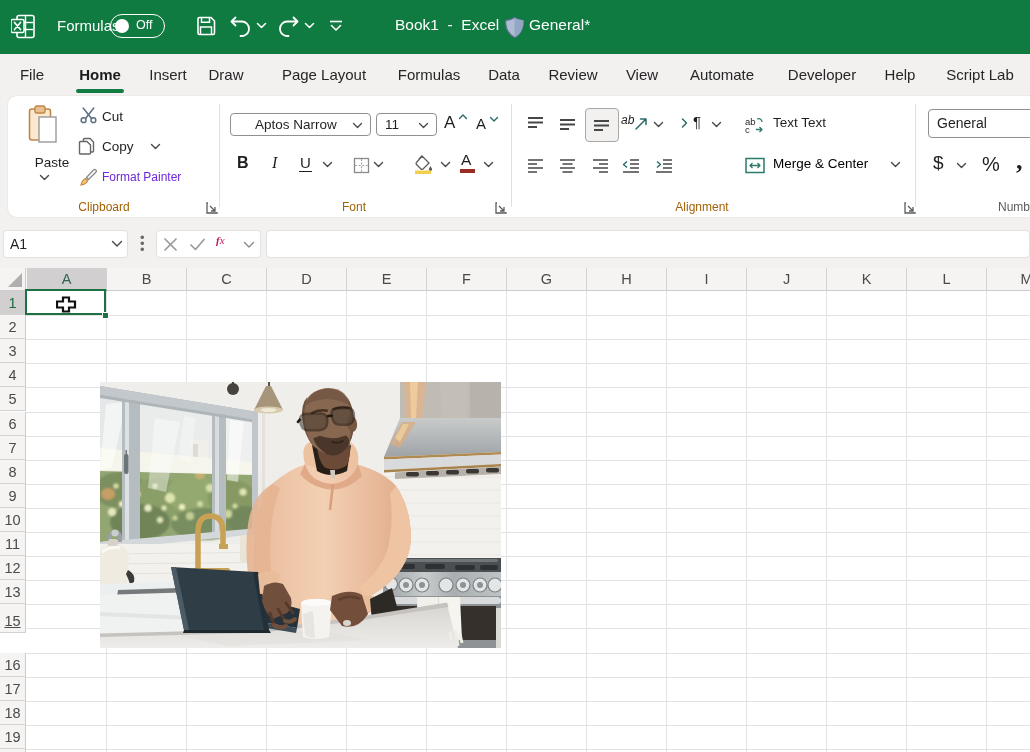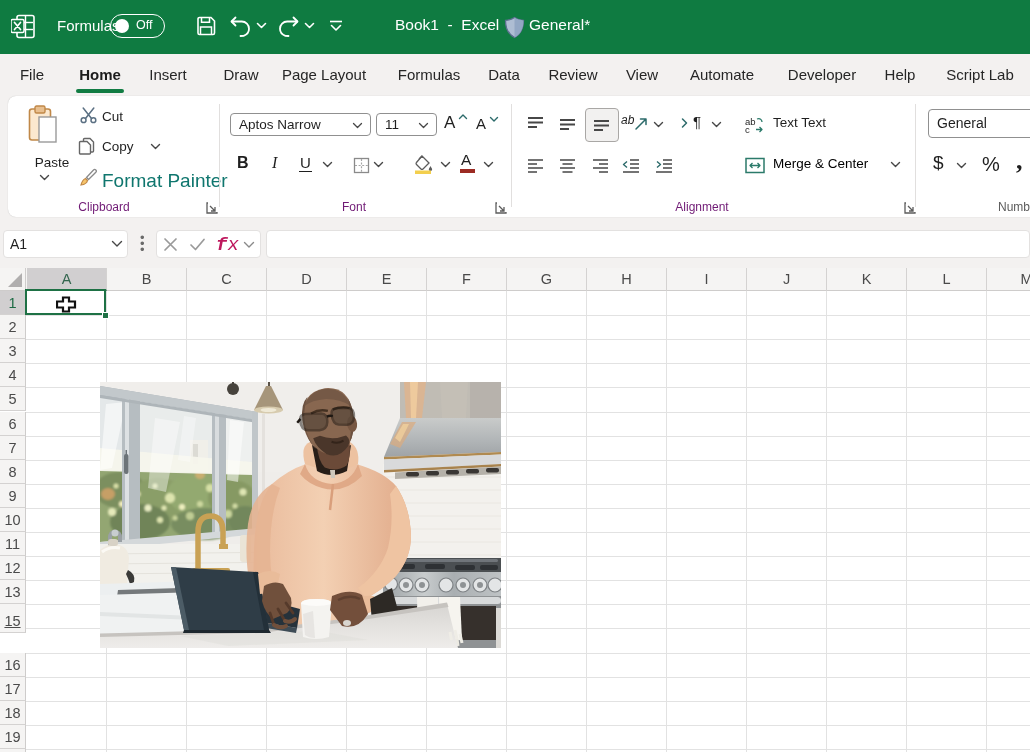--- a/index.html
+++ b/index.html
@@ -1,20 +1,20 @@
 <!DOCTYPE html>
 <html><head><meta charset="utf-8"><style>
 *{margin:0;padding:0;box-sizing:border-box}
 html,body{width:1030px;height:752px;overflow:hidden;font-family:"Liberation Sans",sans-serif;background:#f3f1f0}
 .abs{position:absolute}
 #titlebar{position:absolute;left:0;top:0;width:1030px;height:54px;background:#0f7b41;color:#fff}
 #menubar{position:absolute;left:0;top:54px;width:1030px;height:42px;background:#f3f1f0}
 .tab{position:absolute;top:11.5px;font-size:15px;color:#262626;transform:translateX(-50%);white-space:nowrap}
 #ribbon{position:absolute;left:8px;top:96px;width:1030px;height:121px;background:#fff;border-radius:8px;box-shadow:0 0 1px rgba(0,0,0,.25)}
-.rlabel{position:absolute;top:104px;font-size:12px;color:#701a75;transform:translateX(-50%)}
+.rlabel{position:absolute;top:104px;font-size:12px;color:#a16207;transform:translateX(-50%)}
 .rsep{position:absolute;top:8px;width:1px;height:103px;background:#e1dfde}
 .launcher{position:absolute;width:12px;height:12px}
 .combo{position:absolute;background:#fff;border:1px solid #909090;border-radius:4px;font-size:13.5px;color:#1f1f1f}
 #formulabar{position:absolute;left:0;top:217px;width:1030px;height:51px}
 .fbox{position:absolute;background:#fff;border-radius:4px;border:1px solid #e3e1e0}
 #grid{position:absolute;left:0;top:268px;width:1030px;height:484px;background:#fff}
 #colheads{position:absolute;left:0;top:0;width:1030px;height:23px;background:#f5f4f3;border-bottom:1px solid #cecccb}
 .ch{position:absolute;top:0;height:23px;line-height:23px;text-align:center;font-size:14.5px;color:#4a4a4a;border-right:1px solid #d4d2d1;width:80px}
 .rh{position:absolute;left:0;width:26px;text-align:center;font-size:14.5px;color:#4a4a4a;background:#f5f4f3;border-bottom:1px solid #d4d2d1;border-right:1px solid #cecccb}
 </style></head>
@@ -60,21 +60,21 @@
   <svg class="abs" style="left:504px;top:16px" width="21" height="23" viewBox="0 0 21 23">
     <path d="M10.5 1.5 C13 3.2 16.5 4.2 19.5 4.4 C19.5 12 17 18 10.5 21.5 C4 18 1.5 12 1.5 4.4 C4.5 4.2 8 3.2 10.5 1.5 Z" fill="#aebdd3" stroke="#5b6f8e" stroke-width="1.3"></path>
     <path d="M10.5 1.5 C13 3.2 16.5 4.2 19.5 4.4 C19.5 12 17 18 10.5 21.5 Z" fill="#93a7c4"></path>
   </svg>
   <div class="abs" style="left:529px;top:16px;font-size:15.5px">General*</div>
 </div>
 <div id="menubar">
   <div class="tab" style="left:32px">File</div>
   <div class="tab" style="left:100px;font-weight:bold;color:#1c1c1c">Home</div>
   <div class="tab" style="left:168px">Insert</div>
-  <div class="tab" style="left:241px">Draw</div>
+  <div class="tab" style="left:226px">Draw</div>
   <div class="tab" style="left:324px">Page Layout</div>
   <div class="tab" style="left:429px">Formulas</div>
   <div class="tab" style="left:504px">Data</div>
   <div class="tab" style="left:573px">Review</div>
   <div class="tab" style="left:642px">View</div>
   <div class="tab" style="left:722px">Automate</div>
   <div class="tab" style="left:822px">Developer</div>
   <div class="tab" style="left:900px">Help</div>
   <div class="tab" style="left:980px">Script Lab</div>
   <div style="position:absolute;left:76px;top:35px;width:48px;height:4px;border-radius:2px;background:#127c43"></div>
@@ -101,29 +101,29 @@
     <path d="M2.5 4.5 H9 L12.5 8 V16 a1 1 0 0 1-1 1 H2.5 a1 1 0 0 1-1-1 V5.5 a1 1 0 0 1 1-1 Z" fill="#fff" stroke="#666" stroke-width="1.4"></path>
   </svg>
   <div class="abs" style="left:94px;top:43px;font-size:13.5px;color:#1f1f1f">Copy</div>
   <svg class="abs" style="left:142px;top:47px" width="11" height="8" viewBox="0 0 11 8">
       <path d="M1.5 1.5 L5.5 5.5 L9.5 1.5" fill="none" stroke="#474747" stroke-width="1.4" stroke-linecap="round" stroke-linejoin="round"></path>
     </svg>
   <svg class="abs" style="left:71px;top:72px" width="19" height="19" viewBox="0 0 19 19">
     <path d="M2 17 C3 13 4 11.5 6.5 10.5 L8.5 12.5 C8 15 6 16.5 2 17 Z" fill="#f6c46a" stroke="#c08848" stroke-width="1.2"></path>
     <path d="M7.5 9.5 L14.5 2 a1.6 1.6 0 0 1 2.3 2.3 L9.5 11.5 Z" fill="#fff" stroke="#8a8a8a" stroke-width="1.3"></path>
   </svg>
-  <div class="abs" style="left:94px;top:74px;font-size:19px;color:#0f766e">Format Painter</div>
+  <div class="abs" style="left:94px;top:74px;font-size:12px;color:#6d28d9">Format Painter</div>
   <div class="rlabel" style="left:96px">Clipboard</div>
   <svg class="abs launcher" style="left:198px;top:106px" width="12" height="12" viewBox="0 0 12 12">
     <path d="M2 1 H1 V11 H11 V10" fill="none" stroke="#5c5c5c" stroke-width="1.3"></path>
     <path d="M4 4 L9 9 M9 5 V9 H5" fill="none" stroke="#5c5c5c" stroke-width="1.3"></path>
   </svg>
   <div class="rsep" style="left:211px"></div>
 
-  <div class="combo" style="left:222px;top:17px;width:141px;height:23px;line-height:21px;padding-left:8px">Aptos Narrow
+  <div class="combo" style="left:222px;top:17px;width:141px;height:23px;line-height:21px;padding-left:24px">Aptos Narrow
     <svg class="abs" style="right:7px;top:8px" width="11" height="8" viewBox="0 0 11 8">
         <path d="M1.5 1.5 L5.5 5.5 L9.5 1.5" fill="none" stroke="#474747" stroke-width="1.3" stroke-linecap="round" stroke-linejoin="round"></path>
       </svg>
   </div>
   <div class="combo" style="left:368px;top:17px;width:61px;height:23px;line-height:21px;padding-left:8px">11
     <svg class="abs" style="right:7px;top:8px" width="11" height="8" viewBox="0 0 11 8">
         <path d="M1.5 1.5 L5.5 5.5 L9.5 1.5" fill="none" stroke="#474747" stroke-width="1.3" stroke-linecap="round" stroke-linejoin="round"></path>
       </svg>
   </div>
   <div class="abs" style="left:436px;top:17px;font-size:17px;color:#1f1f1f">A</div>
@@ -248,21 +248,21 @@
   <svg class="abs" style="left:111px;top:23px" width="12" height="9" viewBox="0 0 12 9">
       <path d="M1.5 1.5 L6 6 L10.5 1.5" fill="none" stroke="#474747" stroke-width="1.4" stroke-linecap="round" stroke-linejoin="round"></path>
     </svg>
   <div class="abs" style="left:140px;top:18px;color:#6a6a6a;font-size:13px;letter-spacing:0;line-height:6px">•<br>•<br>•</div>
   <svg class="abs" style="left:163px;top:20px" width="15" height="15" viewBox="0 0 15 15">
       <path d="M2 2 L13 13 M13 2 L2 13" stroke="#9a9a9a" stroke-width="1.7" stroke-linecap="round"></path>
     </svg>
   <svg class="abs" style="left:189px;top:20px" width="17" height="15" viewBox="0 0 17 15">
       <path d="M2 8 L6.5 12.5 L15 2.5" fill="none" stroke="#9a9a9a" stroke-width="1.7" stroke-linecap="round" stroke-linejoin="round"></path>
     </svg>
-  <div class="abs" style="left:216px;top:17px;font-size:19px;font-style:italic;font-family:Liberation Mono, monospace;color:#be185d"><b><i>f</i></b>x</div>
+  <div class="abs" style="left:216px;top:17px;font-size:11px;font-style:italic;font-family:Liberation Serif, serif;color:#be185d"><b><i>f</i></b>x</div>
   <svg class="abs" style="left:243px;top:24px" width="12" height="9" viewBox="0 0 12 9">
       <path d="M1.5 1.5 L6 6 L10.5 1.5" fill="none" stroke="#8a8a8a" stroke-width="1.4" stroke-linecap="round" stroke-linejoin="round"></path>
     </svg>
 </div>
 <div id="grid">
   <div id="colheads">
       <div style="position:absolute;left:0;top:0;width:26px;height:23px;border-right:1px solid #cecccb"><svg width="26" height="23">
           <path d="M22 5 L22 19 L8 19 Z" fill="#b0aeae"></path>
         </svg></div>
       <div class="ch" style="left:27px;background:#d1cfd0;color:#33664e;border-bottom:2px solid #2e7d53;">A</div>

